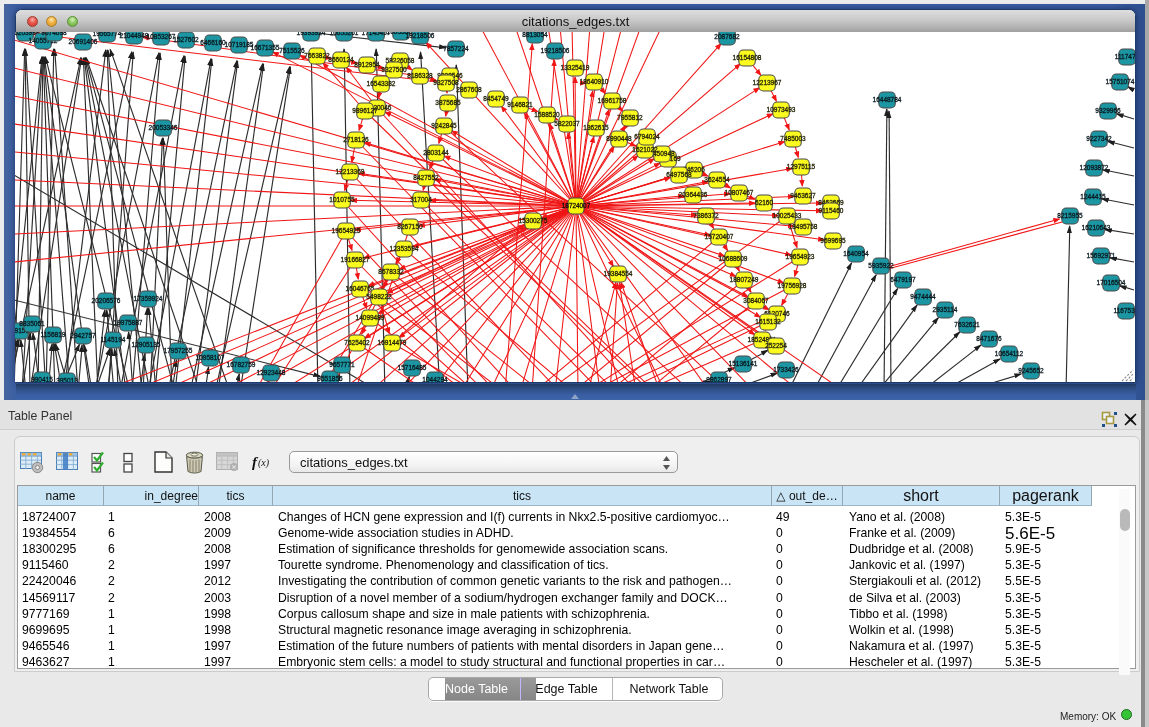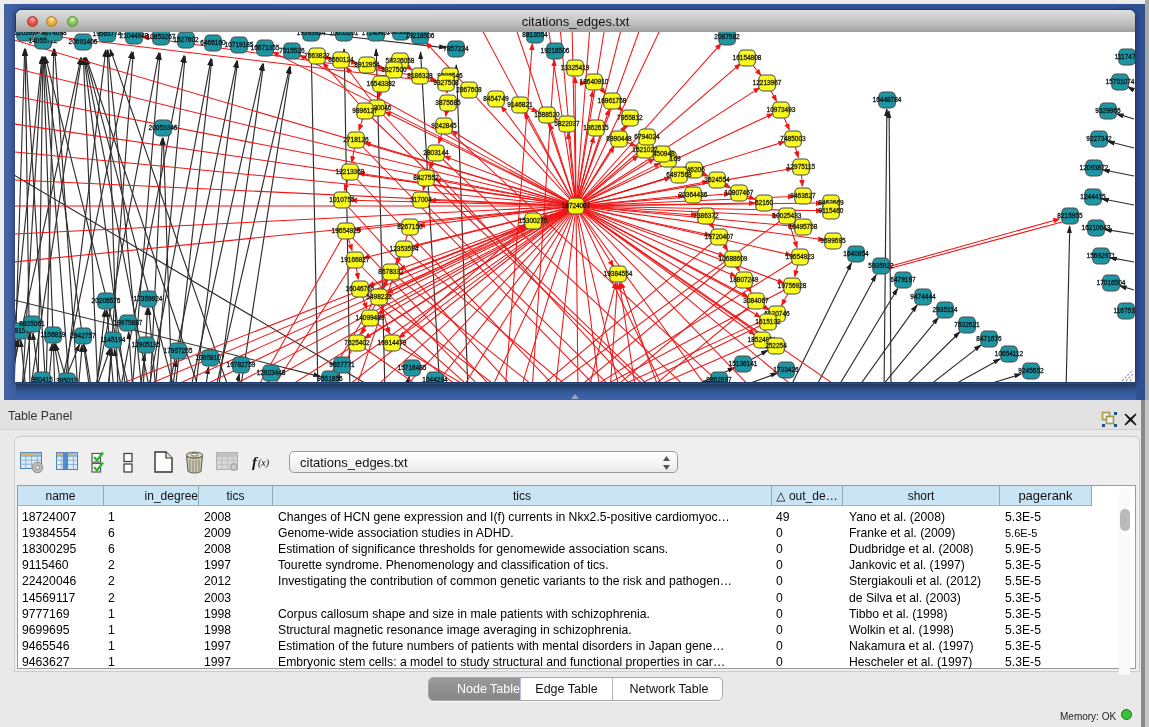--- a/index.html
+++ b/index.html
@@ -713,36 +713,36 @@
    </svg>
  </div>
 
 <div class="abs" style="left:17px;top:85px;width:1119px;height:184px;background:#fff;border:1px solid #9a9a9a">
 <div class="abs" style="left:0;top:0;width:1074px;height:20px;background:#c9e4f4;border-bottom:1px solid #9ab6c6"></div>
 <div class="abs" style="left:0px;top:0;width:86px;height:20px;border-right:1px solid #94a8b4;font-size:12px;color:#111;text-align:center;line-height:20px;overflow:hidden">name</div>
 <div class="abs" style="left:86px;top:0;width:95px;height:20px;border-right:1px solid #94a8b4;font-size:12px;color:#111;text-align:right;line-height:20px;overflow:hidden">in_degree</div>
 <div class="abs" style="left:181px;top:0;width:74px;height:20px;border-right:1px solid #94a8b4;font-size:12px;color:#111;text-align:center;line-height:20px;overflow:hidden">tics</div>
 <div class="abs" style="left:255px;top:0;width:499px;height:20px;border-right:1px solid #94a8b4;font-size:12px;color:#111;text-align:center;line-height:20px;overflow:hidden">tics</div>
 <div class="abs" style="left:754px;top:0;width:71px;height:20px;border-right:1px solid #94a8b4;font-size:12px;color:#111;text-align:center;line-height:20px;overflow:hidden">△ out_de…</div>
-<div class="abs" style="left:825px;top:0;width:157px;height:20px;border-right:1px solid #94a8b4;font-size:12px;color:#111;text-align:center;line-height:20px;overflow:hidden">short</div>
-<div class="abs" style="left:982px;top:0;width:92px;height:20px;border-right:1px solid #94a8b4;font-size:13px;color:#111;text-align:center;line-height:20px;overflow:hidden">pagerank</div>
+<div class="abs" style="left:825px;top:0;width:157px;height:20px;border-right:1px solid #94a8b4;font-size:16px;color:#111;text-align:center;line-height:20px;overflow:hidden">short</div>
+<div class="abs" style="left:982px;top:0;width:92px;height:20px;border-right:1px solid #94a8b4;font-size:16px;color:#111;text-align:center;line-height:20px;overflow:hidden">pagerank</div>
 <div class="abs" style="left:4px;top:24.0px;height:16px;font-size:12.2px;color:#000;line-height:15px;white-space:nowrap">18724007</div>
 <div class="abs" style="left:90px;top:24.0px;height:16px;font-size:12.2px;color:#000;line-height:15px;white-space:nowrap">1</div>
 <div class="abs" style="left:186px;top:24.0px;height:16px;font-size:12.2px;color:#000;line-height:15px;white-space:nowrap">2008</div>
 <div class="abs" style="left:260px;top:24.0px;height:16px;font-size:12.2px;color:#000;line-height:15px;white-space:nowrap">Changes of HCN gene expression and I(f) currents in Nkx2.5-positive cardiomyoc…</div>
 <div class="abs" style="left:758px;top:24.0px;height:16px;font-size:12.2px;color:#000;line-height:15px;white-space:nowrap">49</div>
 <div class="abs" style="left:831px;top:24.0px;height:16px;font-size:12.2px;color:#000;line-height:15px;white-space:nowrap">Yano et al. (2008)</div>
 <div class="abs" style="left:987px;top:24.0px;height:16px;font-size:12.2px;color:#000;line-height:15px;white-space:nowrap">5.3E-5</div>
 <div class="abs" style="left:4px;top:40.1px;height:16px;font-size:12.2px;color:#000;line-height:15px;white-space:nowrap">19384554</div>
 <div class="abs" style="left:90px;top:40.1px;height:16px;font-size:12.2px;color:#000;line-height:15px;white-space:nowrap">6</div>
 <div class="abs" style="left:186px;top:40.1px;height:16px;font-size:12.2px;color:#000;line-height:15px;white-space:nowrap">2009</div>
 <div class="abs" style="left:260px;top:40.1px;height:16px;font-size:12.2px;color:#000;line-height:15px;white-space:nowrap">Genome-wide association studies in ADHD.</div>
 <div class="abs" style="left:758px;top:40.1px;height:16px;font-size:12.2px;color:#000;line-height:15px;white-space:nowrap">0</div>
 <div class="abs" style="left:831px;top:40.1px;height:16px;font-size:12.2px;color:#000;line-height:15px;white-space:nowrap">Franke et al. (2009)</div>
-<div class="abs" style="left:987px;top:40.1px;height:16px;font-size:11px;color:#000;line-height:15px;white-space:nowrap">5.6E-5</div>
+<div class="abs" style="left:987px;top:40.1px;height:16px;font-size:17px;color:#000;line-height:15px;white-space:nowrap">5.6E-5</div>
 <div class="abs" style="left:4px;top:56.2px;height:16px;font-size:12.2px;color:#000;line-height:15px;white-space:nowrap">18300295</div>
 <div class="abs" style="left:90px;top:56.2px;height:16px;font-size:12.2px;color:#000;line-height:15px;white-space:nowrap">6</div>
 <div class="abs" style="left:186px;top:56.2px;height:16px;font-size:12.2px;color:#000;line-height:15px;white-space:nowrap">2008</div>
 <div class="abs" style="left:260px;top:56.2px;height:16px;font-size:12.2px;color:#000;line-height:15px;white-space:nowrap">Estimation of significance thresholds for genomewide association scans.</div>
 <div class="abs" style="left:758px;top:56.2px;height:16px;font-size:12.2px;color:#000;line-height:15px;white-space:nowrap">0</div>
 <div class="abs" style="left:831px;top:56.2px;height:16px;font-size:12.2px;color:#000;line-height:15px;white-space:nowrap">Dudbridge et al. (2008)</div>
 <div class="abs" style="left:987px;top:56.2px;height:16px;font-size:12.2px;color:#000;line-height:15px;white-space:nowrap">5.9E-5</div>
 <div class="abs" style="left:4px;top:72.3px;height:16px;font-size:12.2px;color:#000;line-height:15px;white-space:nowrap">9115460</div>
 <div class="abs" style="left:90px;top:72.3px;height:16px;font-size:12.2px;color:#000;line-height:15px;white-space:nowrap">2</div>
 <div class="abs" style="left:186px;top:72.3px;height:16px;font-size:12.2px;color:#000;line-height:15px;white-space:nowrap">1997</div>
@@ -753,20 +753,21 @@
 <div class="abs" style="left:4px;top:88.4px;height:16px;font-size:12.2px;color:#000;line-height:15px;white-space:nowrap">22420046</div>
 <div class="abs" style="left:90px;top:88.4px;height:16px;font-size:12.2px;color:#000;line-height:15px;white-space:nowrap">2</div>
 <div class="abs" style="left:186px;top:88.4px;height:16px;font-size:12.2px;color:#000;line-height:15px;white-space:nowrap">2012</div>
 <div class="abs" style="left:260px;top:88.4px;height:16px;font-size:12.2px;color:#000;line-height:15px;white-space:nowrap">Investigating the contribution of common genetic variants to the risk and pathogen…</div>
 <div class="abs" style="left:758px;top:88.4px;height:16px;font-size:12.2px;color:#000;line-height:15px;white-space:nowrap">0</div>
 <div class="abs" style="left:831px;top:88.4px;height:16px;font-size:12.2px;color:#000;line-height:15px;white-space:nowrap">Stergiakouli et al. (2012)</div>
 <div class="abs" style="left:987px;top:88.4px;height:16px;font-size:12.2px;color:#000;line-height:15px;white-space:nowrap">5.5E-5</div>
 <div class="abs" style="left:4px;top:104.5px;height:16px;font-size:12.2px;color:#000;line-height:15px;white-space:nowrap">14569117</div>
 <div class="abs" style="left:90px;top:104.5px;height:16px;font-size:12.2px;color:#000;line-height:15px;white-space:nowrap">2</div>
 <div class="abs" style="left:186px;top:104.5px;height:16px;font-size:12.2px;color:#000;line-height:15px;white-space:nowrap">2003</div>
+<div class="abs" style="left:260px;top:104.5px;height:16px;font-size:12.2px;color:#000;line-height:15px;white-space:nowrap">Disruption of a novel member of a sodium/hydrogen exchanger family and DOCK…</div>
 <div class="abs" style="left:758px;top:104.5px;height:16px;font-size:12.2px;color:#000;line-height:15px;white-space:nowrap">0</div>
 <div class="abs" style="left:831px;top:104.5px;height:16px;font-size:12.2px;color:#000;line-height:15px;white-space:nowrap">de Silva et al. (2003)</div>
 <div class="abs" style="left:987px;top:104.5px;height:16px;font-size:12.2px;color:#000;line-height:15px;white-space:nowrap">5.3E-5</div>
 <div class="abs" style="left:4px;top:120.6px;height:16px;font-size:12.2px;color:#000;line-height:15px;white-space:nowrap">9777169</div>
 <div class="abs" style="left:90px;top:120.6px;height:16px;font-size:12.2px;color:#000;line-height:15px;white-space:nowrap">1</div>
 <div class="abs" style="left:186px;top:120.6px;height:16px;font-size:12.2px;color:#000;line-height:15px;white-space:nowrap">1998</div>
 <div class="abs" style="left:260px;top:120.6px;height:16px;font-size:12.2px;color:#000;line-height:15px;white-space:nowrap">Corpus callosum shape and size in male patients with schizophrenia.</div>
 <div class="abs" style="left:758px;top:120.6px;height:16px;font-size:12.2px;color:#000;line-height:15px;white-space:nowrap">0</div>
 <div class="abs" style="left:831px;top:120.6px;height:16px;font-size:12.2px;color:#000;line-height:15px;white-space:nowrap">Tibbo et al. (1998)</div>
 <div class="abs" style="left:987px;top:120.6px;height:16px;font-size:12.2px;color:#000;line-height:15px;white-space:nowrap">5.3E-5</div>
@@ -789,21 +790,21 @@
 <div class="abs" style="left:186px;top:168.9px;height:16px;font-size:12.2px;color:#000;line-height:15px;white-space:nowrap">1997</div>
 <div class="abs" style="left:260px;top:168.9px;height:16px;font-size:12.2px;color:#000;line-height:15px;white-space:nowrap">Embryonic stem cells: a model to study structural and functional properties in car…</div>
 <div class="abs" style="left:758px;top:168.9px;height:16px;font-size:12.2px;color:#000;line-height:15px;white-space:nowrap">0</div>
 <div class="abs" style="left:831px;top:168.9px;height:16px;font-size:12.2px;color:#000;line-height:15px;white-space:nowrap">Hescheler et al. (1997)</div>
 <div class="abs" style="left:987px;top:168.9px;height:16px;font-size:12.2px;color:#000;line-height:15px;white-space:nowrap">5.3E-5</div>
 <div class="abs" style="left:1101px;top:3px;width:11px;height:186px;background:#fafafa"></div>
 <div class="abs" style="left:1102px;top:23px;width:10px;height:22px;background:#b9b9b9;border-radius:5px"></div>
 </div>
 
  <div class="abs" style="left:428px;top:277px;width:295px;height:24px;border:1px solid #a8a8a8;border-radius:5px;background:#fff;overflow:hidden;box-shadow:0 1px 0 rgba(255,255,255,.7)">
-   <div class="abs" style="left:0;top:0;width:91px;height:24px;background:linear-gradient(#9a9a9a,#848484);color:#fff;font-size:12.5px;text-align:right;line-height:23px">Node Table</div>
+   <div class="abs" style="left:16px;top:0;width:91px;height:24px;background:linear-gradient(#9a9a9a,#848484);color:#fff;font-size:12.5px;text-align:left;line-height:23px">Node Table</div>
    <div class="abs" style="left:91px;top:0;width:93px;height:24px;border-left:1px solid #c4b5fd;border-right:1px solid #b5b5b5;color:#111;font-size:12.5px;text-align:center;line-height:23px">Edge Table</div>
    <div class="abs" style="left:185px;top:0;width:110px;height:24px;color:#111;font-size:12.5px;text-align:center;line-height:23px">Network Table</div>
  </div>
  <div class="abs" style="left:1060px;top:311px;font-size:10px;color:#222">Memory: OK</div>
  <div class="abs" style="left:1121px;top:309px;width:11px;height:11px;border-radius:50%;background:#35c435;border:1.5px solid #1e6b1e"></div>
 </div>
 
 <div class="abs" style="left:1141px;top:400px;width:4px;height:327px;background:#8a8a8a"></div>
 <div class="abs" style="left:1145px;top:400px;width:4px;height:327px;background:#c8c8c8"></div>
 </body></html>

